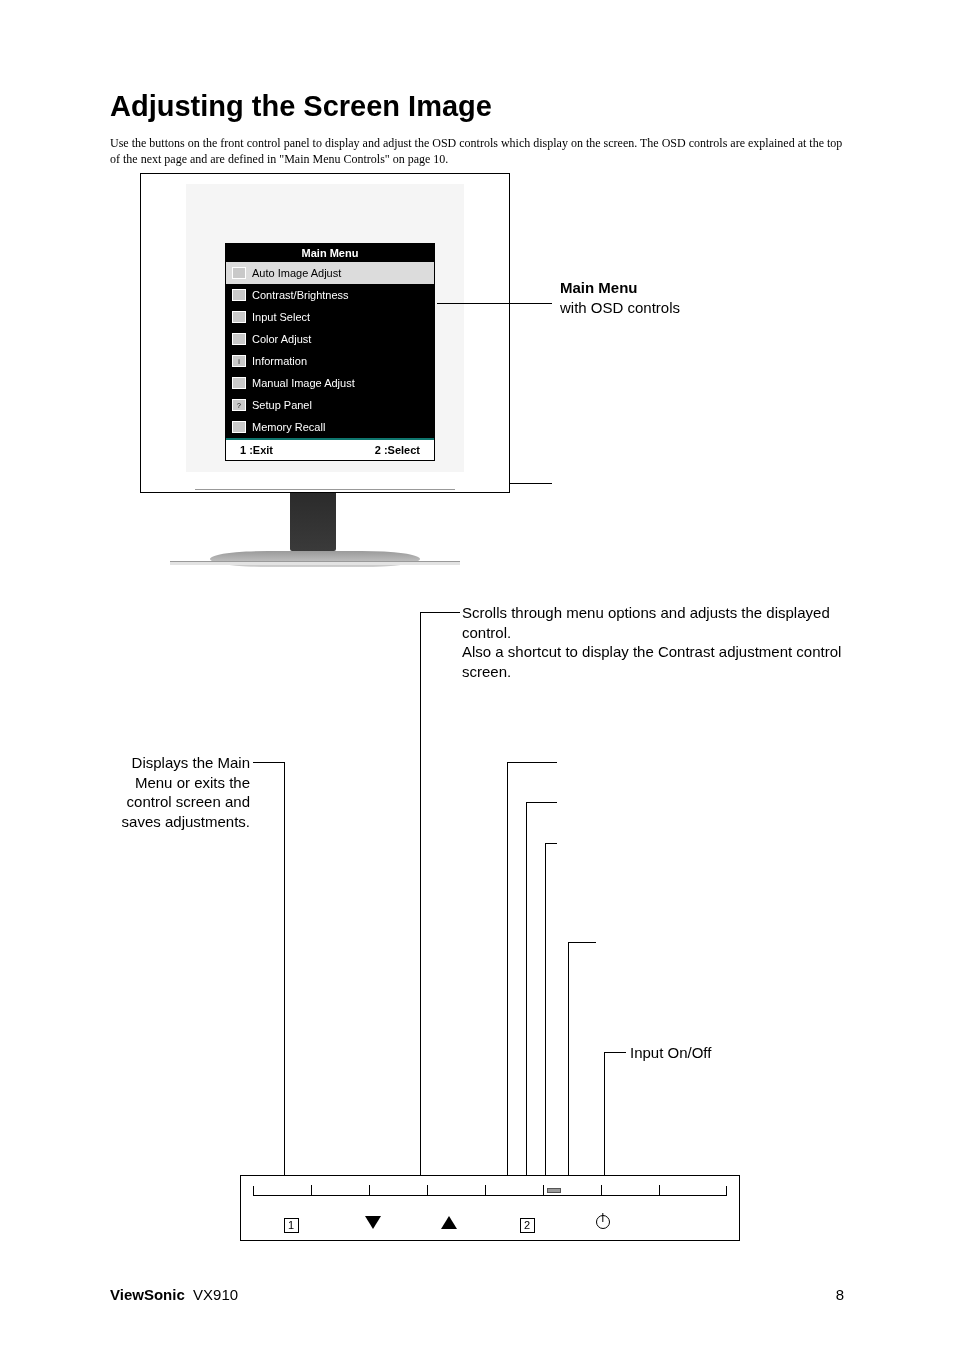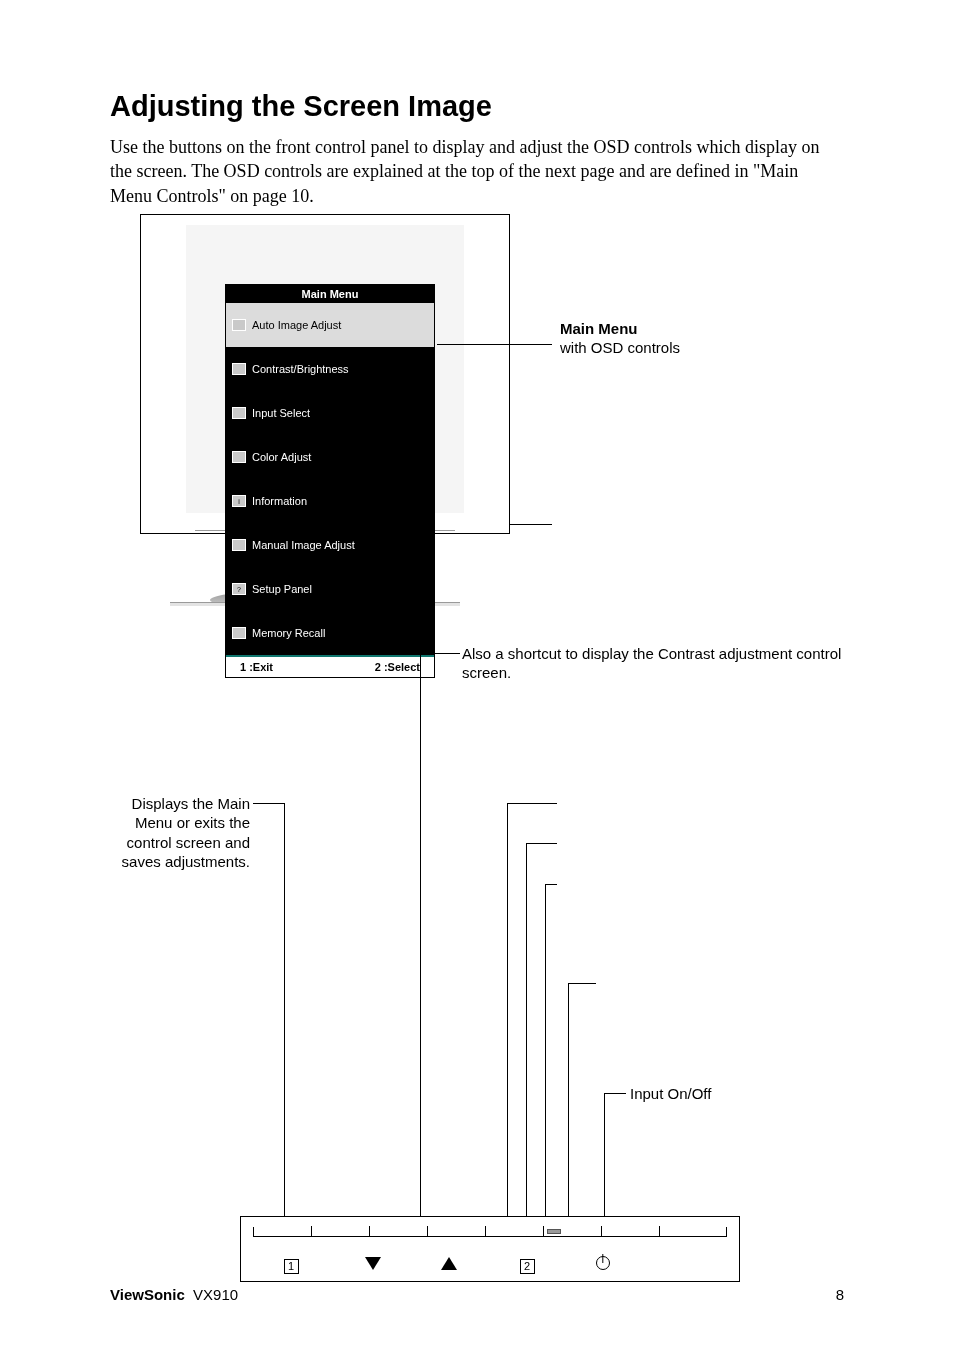--- a/index.html
+++ b/index.html
@@ -12,21 +12,21 @@
     position: relative;
     padding: 90px 110px 60px 110px;
   }
   h1 {
     font-family: Arial, Helvetica, sans-serif;
     font-weight: bold;
     font-size: 29px;
     margin-bottom: 12px;
   }
   .intro {
-    font-size: 18px;
+    font-size: 12px;
     line-height: 1.35;
   }
   .fig1 {
     position: relative;
     height: 420px;
     margin-top: 6px;
   }
   .monitor-box {
     position: absolute;
     left: 30px; top: 0;
@@ -50,21 +50,21 @@
   .menu-title {
     background: #000; color: #fff;
     text-align: center;
     font-weight: bold;
     padding: 3px 0;
   }
   .menu-body { background:#000; }
   .menu-row {
     display: flex; align-items: flex-end;
     color: #fff;
-    padding: 16px 6px;
+    padding: 5px 6px;
     gap: 6px;
   }
   .menu-row .ic {
     width: 14px; height: 12px;
     border: 1px solid #fff;
     background: #c9c9c9;
     display: inline-block;
     font-size: 7px; text-align: center; line-height: 11px; color:#000;
   }
   .menu-row .ic.q::after { content:"?"; }
@@ -247,20 +247,21 @@
 
   <div class="callout abs" style="left:450px; top:105px; width:260px;">
     <div style="font-weight:bold;">Main Menu</div>
     <div>with OSD controls</div>
   </div>
 </div>
 
 <div class="fig2">
 
   <div class="abs callout" style="left:352px; top:10px; width:400px;">
+    <div>Scrolls through menu options and adjusts the displayed control.</div>
     <div>Also a shortcut to display the Contrast adjustment control screen.</div>
   </div>
 
   <div class="leader" style="left:310px; top:19px; width:40px;"></div>
   <div class="leader-v" style="left:310px; top:19px; height:565px;"></div>
   <div class="leader" style="left:232px; top:584px; width:78px;"></div>
 
   <div class="abs callout" style="left:0px; top:160px; width:140px; text-align:right;">
     <span>Displays the Main Menu or exits the control screen and saves adjustments.</span>
   </div>

